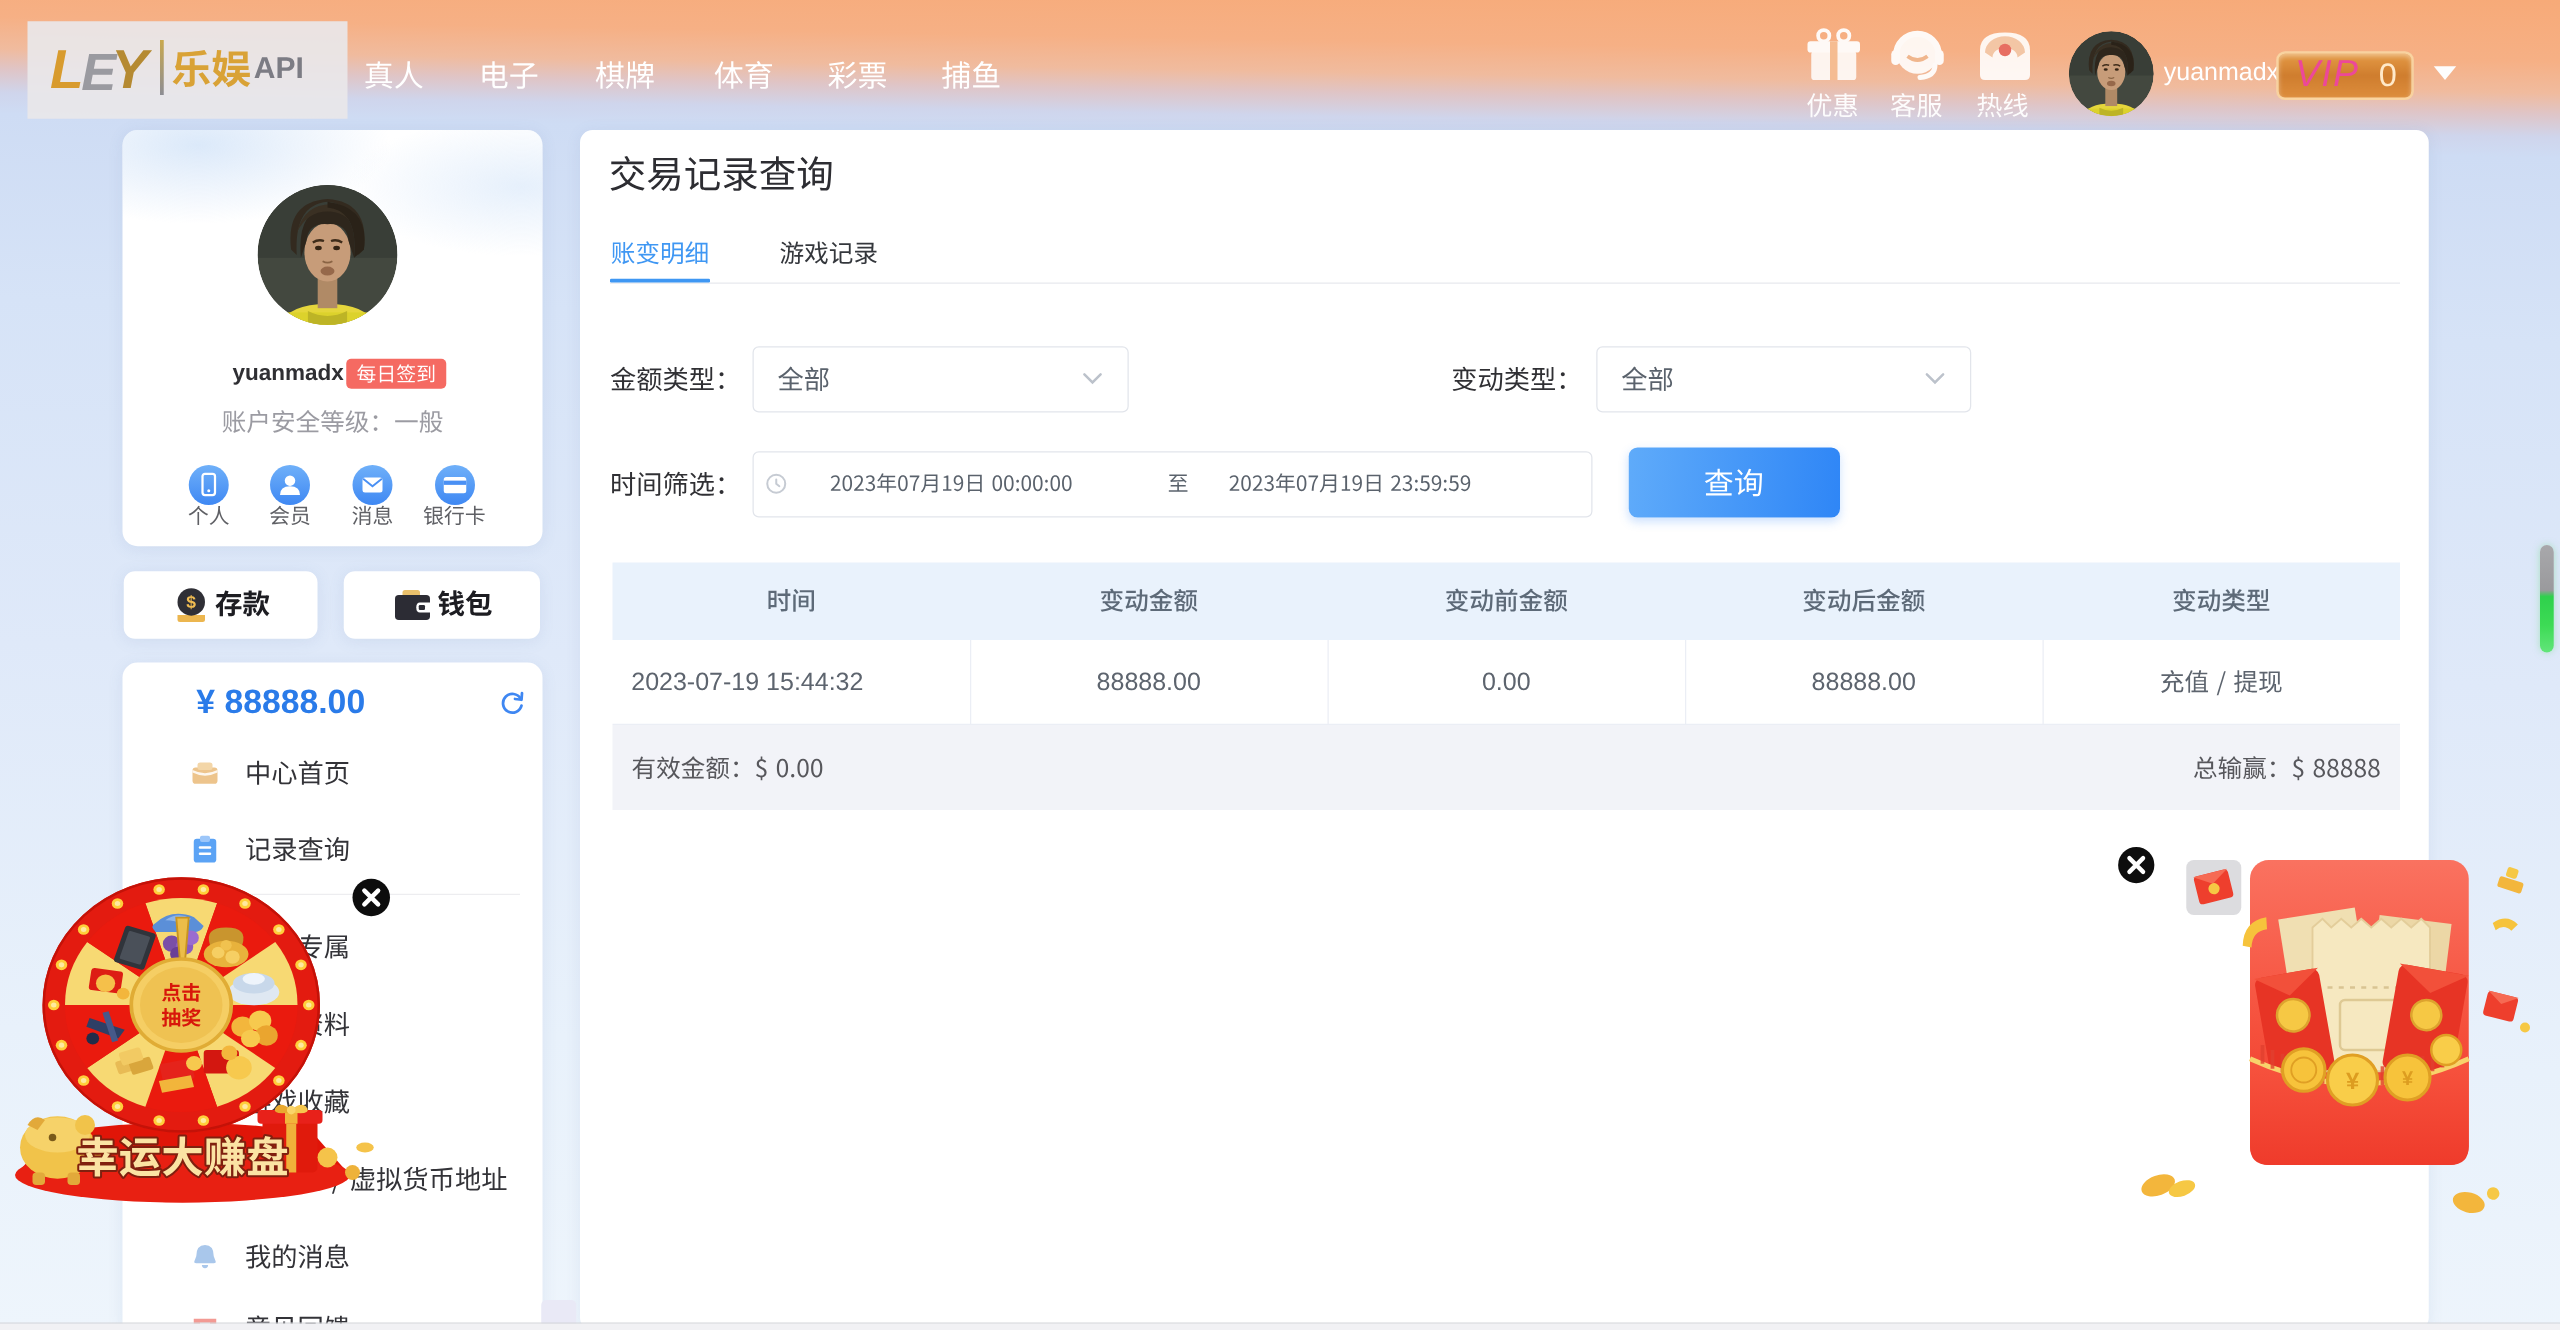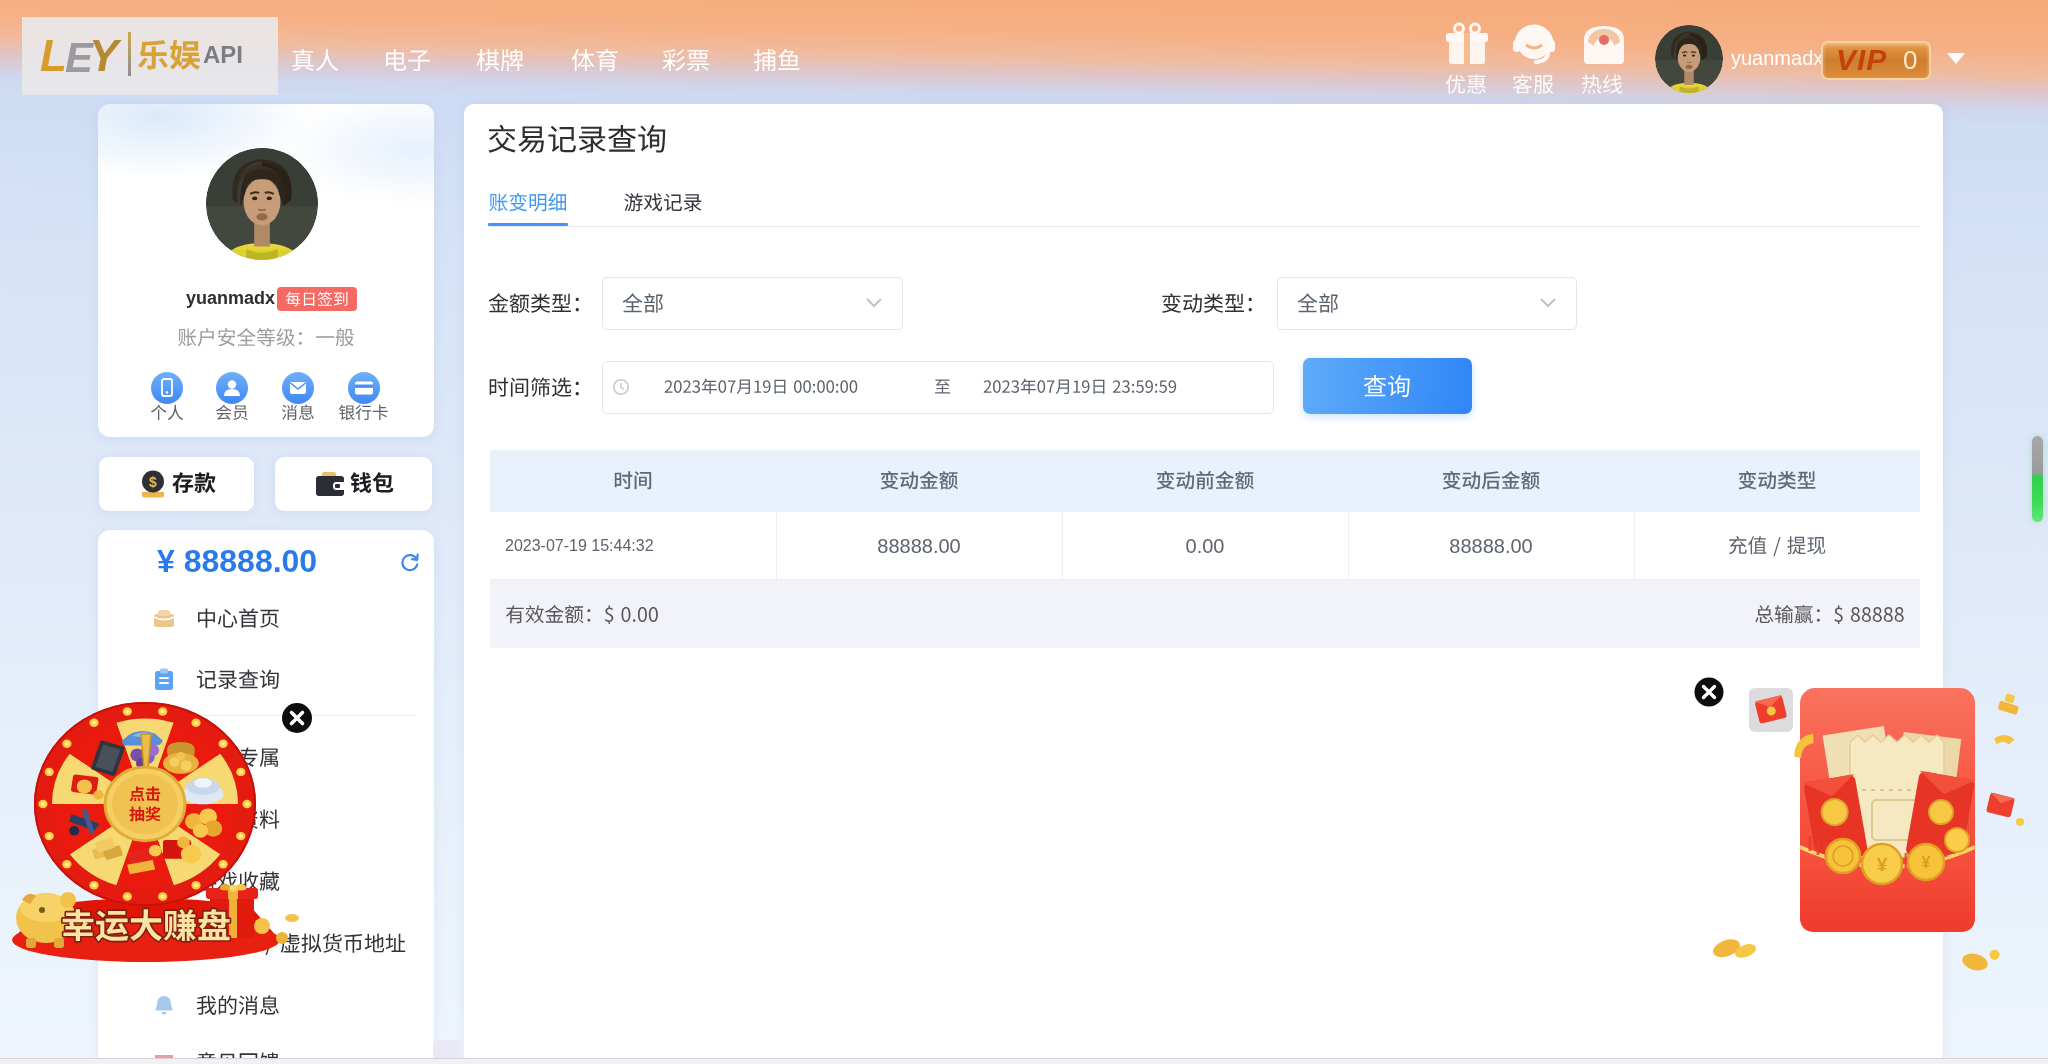--- a/index.html
+++ b/index.html
@@ -67,21 +67,21 @@
     </svg>
   </div>
 <div style="position:absolute;left:1581px;top:71px;width:42px;height:28px;z-index:6">
     <svg style="position:absolute;overflow:visible;" width="42" height="28" viewBox="0 0 42.0 27.7" fill="#ffffff" opacity="0.95">
       <use href="#g18" transform="translate(0.0,21.0) scale(0.021000,-0.021000)"></use>
       <use href="#g19" transform="translate(21.0,21.0) scale(0.021000,-0.021000)"></use>
     </svg>
   </div>
 <div style="position:absolute;left:1731px;top:44px;height:28px;line-height:28px;font-family:Liberation Sans, sans-serif;font-size:20px;font-weight:400;color:#ffffff;white-space:pre;z-index:6">yuanmadx</div>
 <div style="position:absolute;left:1821px;top:41px;width:110px;height:39px;background:linear-gradient(180deg,#e59a45 0%,#cf7d2e 50%,#dd8d3c 100%);border:2px solid rgba(255,228,185,0.8);border-radius:7px;box-shadow:inset 0 2px 4px rgba(255,255,255,0.4);z-index:6"></div>
-<div style="position:absolute;left:1836px;top:39px;height:42px;line-height:42px;font-family:Liberation Sans, sans-serif;font-size:30px;font-weight:700;color:#c2410c;font-style:italic;letter-spacing:1px;white-space:pre;z-index:7">VIP</div>
+<div style="position:absolute;left:1836px;top:39px;height:42px;line-height:42px;font-family:Liberation Sans, sans-serif;font-size:30px;font-weight:400;color:#ec4899;font-style:italic;letter-spacing:1px;white-space:pre;z-index:7">VIP</div>
 <div style="position:absolute;left:1903px;top:42px;height:36px;line-height:36px;font-family:Liberation Sans, sans-serif;font-size:26px;font-weight:400;color:#ffe9c9;white-space:pre;z-index:7">0</div>
 <div style="position:absolute;left:1947px;top:53px;width:0;height:0;border-left:9px solid transparent;border-right:9px solid transparent;border-top:11px solid #fdfdfd;z-index:6"></div>
 <svg style="position:absolute;left:1442px;top:22px;z-index:6" width="50" height="46" viewBox="0 0 50 46" fill="none" opacity="0.93">
 <rect x="7" y="19" width="36" height="23" rx="2.5" fill="#fff" opacity="0.92"></rect>
 <rect x="4" y="11" width="42" height="9" rx="2.5" fill="#fff"></rect>
 <rect x="22" y="11" width="6" height="31" fill="#f6bd92"></rect>
 <circle cx="17" cy="6.5" r="4.5" stroke="#fff" stroke-width="3" fill="none"></circle>
 <circle cx="33" cy="6.5" r="4.5" stroke="#fff" stroke-width="3" fill="none"></circle>
 </svg>
 <svg style="position:absolute;left:1510px;top:20px;z-index:6" width="48" height="50" viewBox="0 0 48 50" fill="none" opacity="0.93">
@@ -238,21 +238,21 @@
 <path d="M30 12 h-8 q-3 0 -3 4 q0 4 3 4 h8 Z" fill="#fff"></path>
 <rect x="21" y="14" width="5" height="4" rx="1" fill="#2c2c34"></rect>
 </svg>
 <div style="position:absolute;left:350px;top:469px;width:44px;height:29px;z-index:7">
     <svg style="position:absolute;overflow:visible;" width="44" height="29" viewBox="0 0 44.0 29.0" fill="#1d1d22">
       <use href="#g43" transform="translate(0.0,22.0) scale(0.022000,-0.022000)"></use>
       <use href="#g44" transform="translate(22.0,22.0) scale(0.022000,-0.022000)"></use>
     </svg>
   </div>
 <div class="card" style="left:98px;top:530px;width:336px;height:540px;border-radius:12px"></div>
-<div style="position:absolute;left:157px;top:542px;height:38px;line-height:38px;font-family:Liberation Sans, sans-serif;font-size:32px;font-weight:700;color:#2a7be9;white-space:pre;z-index:6">¥ 88888.00</div>
+<div style="position:absolute;left:157px;top:542px;height:38px;line-height:38px;font-family:Liberation Sans, sans-serif;font-size:27px;font-weight:700;color:#2a7be9;white-space:pre;z-index:6">¥ 88888.00</div>
 <svg style="position:absolute;left:399px;top:551px;z-index:6" width="21" height="21" viewBox="0 0 21 21" fill="none">
 <path d="M17.5 8 a7.5 7.5 0 1 0 .7 5.5" stroke="#3f87f2" stroke-width="2.2" fill="none" stroke-linecap="round"></path>
 <path d="M18.6 3.5 L18.2 8.8 L13 8.2" fill="none" stroke="#3f87f2" stroke-width="2.2" stroke-linecap="round" stroke-linejoin="round"></path>
 </svg>
 <svg style="position:absolute;left:152px;top:606px;z-index:6" width="24" height="24" viewBox="0 0 24 24">
     <rect x="2" y="8" width="20" height="13" rx="2.5" fill="#edc48c"></rect>
     <path d="M2 12 q10 5 20 0 L22 10 q-10 5 -20 0 Z" fill="#fff" opacity="0.85"></path>
     <rect x="6" y="4" width="12" height="6" rx="2" fill="#f3d6a8"></rect>
   </svg>
 <div style="position:absolute;left:196px;top:605px;width:84px;height:28px;z-index:6">
@@ -535,21 +535,21 @@
       <use href="#g103" transform="translate(20.0,20.0) scale(0.020000,-0.020000)"></use>
       <use href="#g108" transform="translate(40.0,20.0) scale(0.020000,-0.020000)"></use>
       <use href="#g109" transform="translate(60.0,20.0) scale(0.020000,-0.020000)"></use>
     </svg>
   </div>
 <div style="position:absolute;left:490px;top:512px;width:1430px;height:68px;background:#fff;border-bottom:1px solid #ebeef5;z-index:6"></div>
 <div style="position:absolute;left:776px;top:512px;width:1px;height:68px;background:#ebeef5;z-index:7"></div>
 <div style="position:absolute;left:1062px;top:512px;width:1px;height:68px;background:#ebeef5;z-index:7"></div>
 <div style="position:absolute;left:1348px;top:512px;width:1px;height:68px;background:#ebeef5;z-index:7"></div>
 <div style="position:absolute;left:1634px;top:512px;width:1px;height:68px;background:#ebeef5;z-index:7"></div>
-<div style="position:absolute;left:505px;top:532px;height:28px;line-height:28px;font-family:Liberation Sans, sans-serif;font-size:16px;font-weight:400;color:#5d646e;white-space:pre;z-index:7">2023-07-19 15:44:32</div>
+<div style="position:absolute;left:505px;top:532px;height:28px;line-height:28px;font-family:Liberation Sans, sans-serif;font-size:20px;font-weight:400;color:#5d646e;white-space:pre;z-index:7">2023-07-19 15:44:32</div>
 <div style="position:absolute;left:619px;top:532px;width:600px;height:28px;line-height:28px;text-align:center;font-family:Liberation Sans, sans-serif;font-size:20px;font-weight:400;color:#5d646e;white-space:pre;z-index:7">88888.00</div>
 <div style="position:absolute;left:905px;top:532px;width:600px;height:28px;line-height:28px;text-align:center;font-family:Liberation Sans, sans-serif;font-size:20px;font-weight:400;color:#5d646e;white-space:pre;z-index:7">0.00</div>
 <div style="position:absolute;left:1191px;top:532px;width:600px;height:28px;line-height:28px;text-align:center;font-family:Liberation Sans, sans-serif;font-size:20px;font-weight:400;color:#5d646e;white-space:pre;z-index:7">88888.00</div>
 <div style="position:absolute;left:1727px;top:533px;width:100px;height:26px;z-index:7">
     <svg style="position:absolute;overflow:visible;" width="100" height="26" viewBox="0 0 99.8 26.4" fill="#5d646e">
       <use href="#g110" transform="translate(0.0,20.0) scale(0.020000,-0.020000)"></use>
       <use href="#g111" transform="translate(20.0,20.0) scale(0.020000,-0.020000)"></use>
       <use href="#g63" transform="translate(46.0,20.0) scale(0.020000,-0.020000)"></use>
       <use href="#g112" transform="translate(59.8,20.0) scale(0.020000,-0.020000)"></use>
       <use href="#g113" transform="translate(79.8,20.0) scale(0.020000,-0.020000)"></use>

